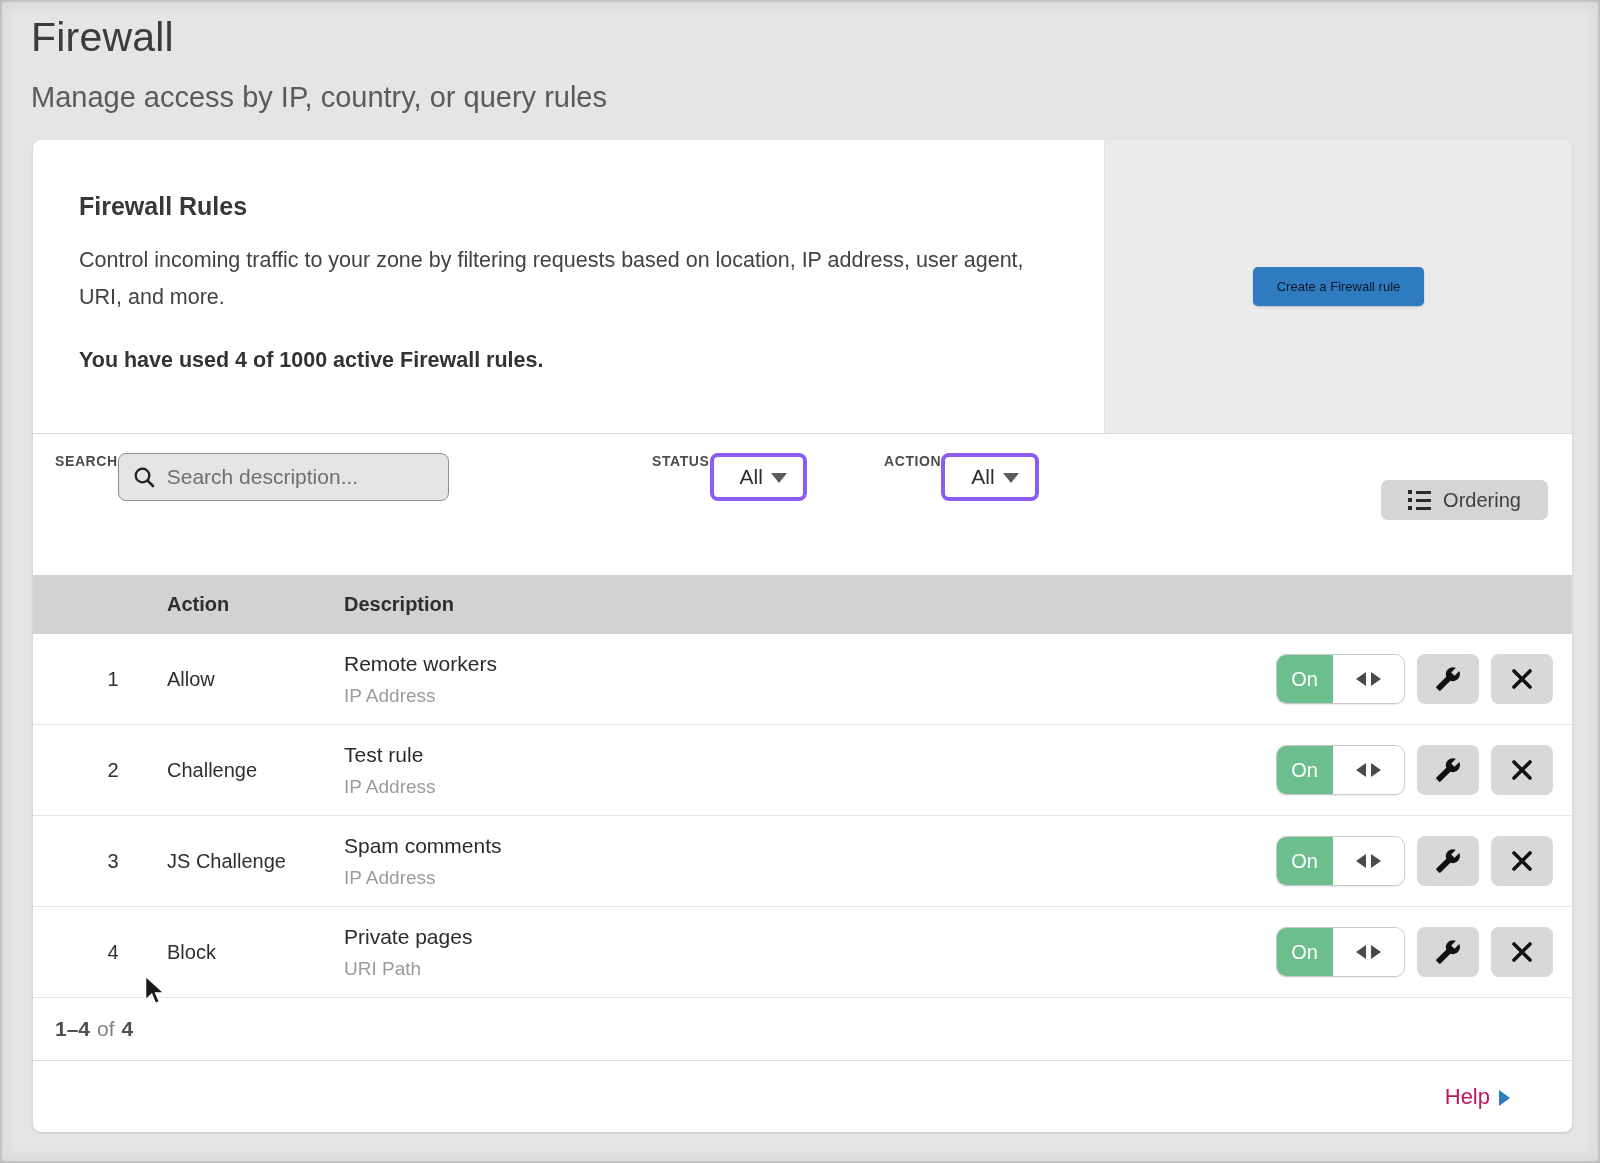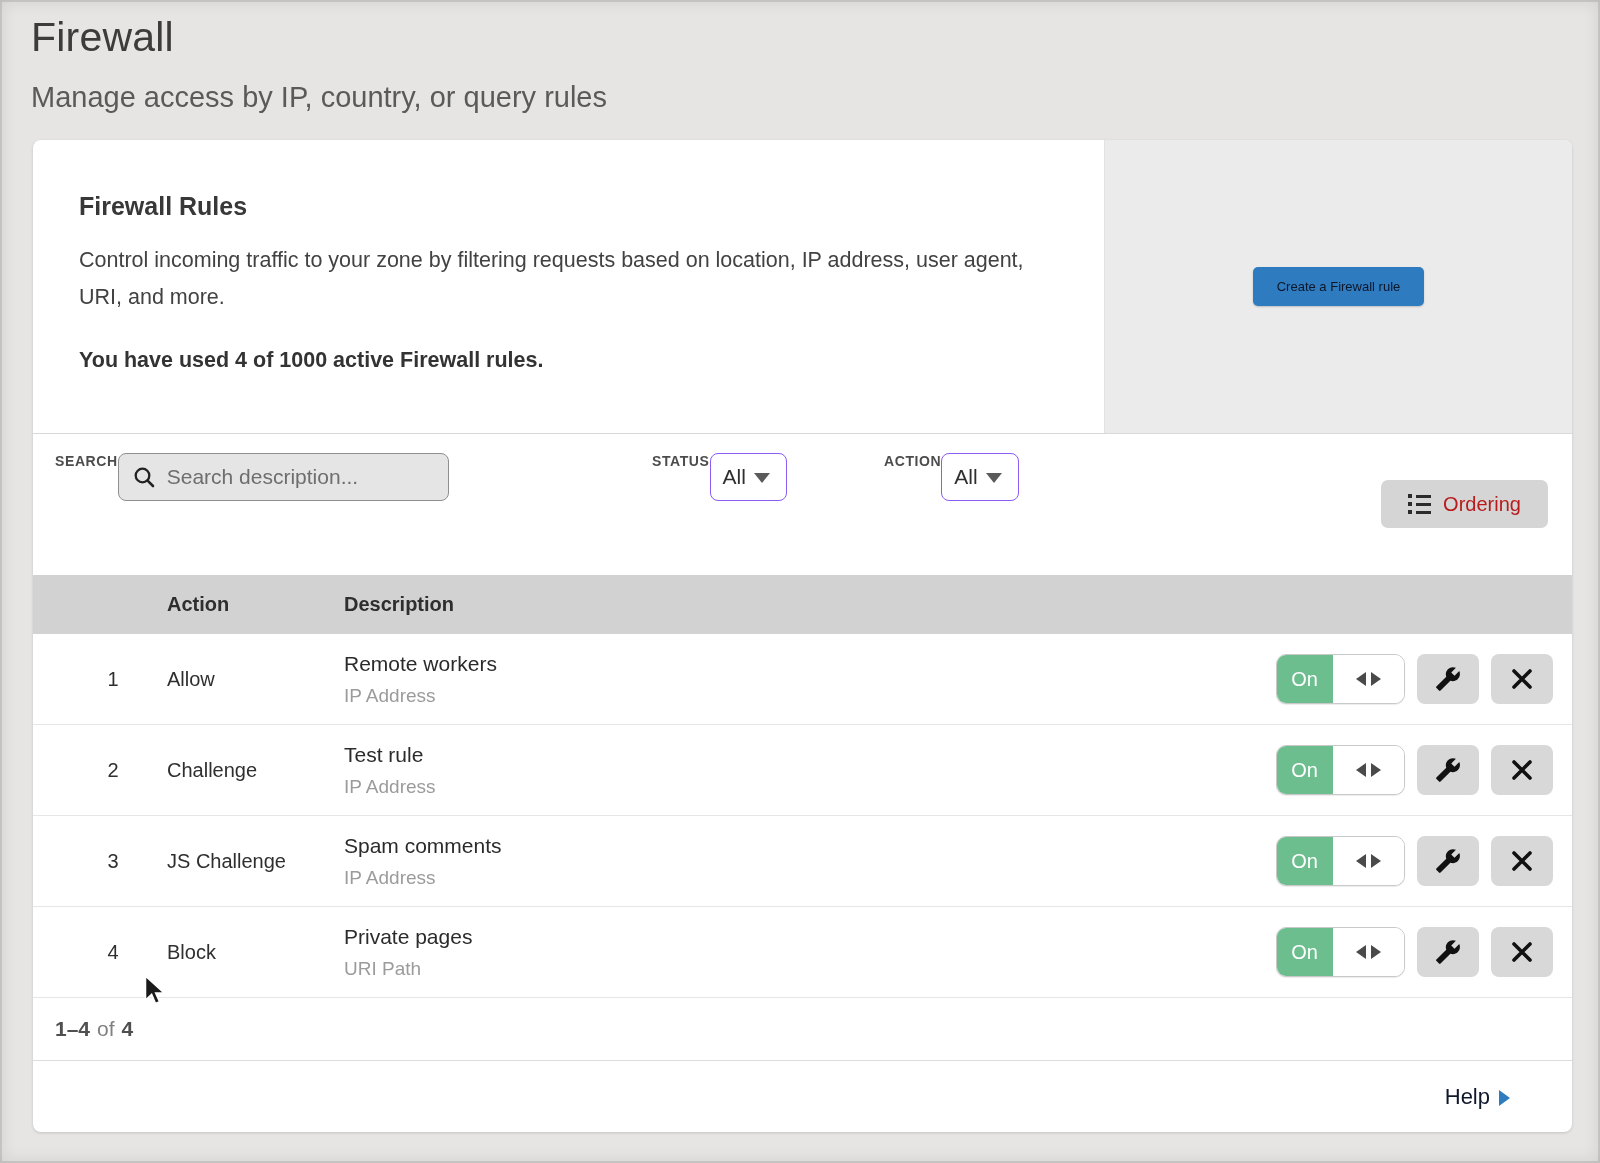--- a/index.html
+++ b/index.html
@@ -48,34 +48,34 @@
   .filter-label{ font-size:14px; font-weight:700; color:#4c4c4c; letter-spacing:.6px; margin-bottom:11px; }
   .search-group{ width:585px; margin-right:12px; }
   .search-box{ position:relative; }
   .search-input{
     width:100%; height:48px; border:1px solid #8f8f8f; border-radius:8px;
     font-family:inherit; font-size:21px; color:#333; padding:0 10px 0 48px; background:#e5e5e5;
   }
   .search-input::placeholder{ color:#6e6e6e; }
   .search-icon{ position:absolute; left:15px; top:13px; }
   .select{
-    position:relative; height:48px; border:1px solid #8b5cf6; border-radius:8px; background:#fff;
-    display:flex; align-items:center; padding:0 40px 0 12px; font-size:21px; color:#2f2f2f; cursor:pointer;
+    position:relative; height:48px; border:4px solid #8b5cf6; border-radius:8px; background:#fff;
+    display:flex; align-items:center; padding:0 40px 0 26px; font-size:21px; color:#2f2f2f; cursor:pointer;
   }
   .status-group{ width:219px; margin-right:13px; }
   .action-group{ width:217px; }
   .select-caret{
     position:absolute; right:16px; top:50%; margin-top:-4px;
     width:0; height:0; border-left:8px solid transparent; border-right:8px solid transparent;
     border-top:10px solid #5a5a5a;
   }
   .ordering-wrap{ margin-left:auto; display:flex; flex-direction:column; justify-content:flex-start; padding-top:27px; }
   .ordering-btn{
-    height:48px; width:167px; background:#d5d5d5; border:none; border-radius:7px;
-    font-family:inherit; font-size:20px; color:#b91c1c; cursor:pointer;
+    height:40px; width:167px; background:#d5d5d5; border:none; border-radius:7px;
+    font-family:inherit; font-size:20px; color:#404040; cursor:pointer;
     display:flex; align-items:center; justify-content:center; gap:12px;
   }
 
   
   .table-header{
     height:59px; background:#d2d2d2; display:flex; align-items:center;
     font-size:20px; font-weight:700; color:#2e2e2e; flex-shrink:0;
   }
   .col-num{ width:134px; text-align:center; padding-left:26px; flex-shrink:0; }
   .col-action{ width:177px; flex-shrink:0; }
@@ -111,21 +111,21 @@
 
   
   .pagination-row{
     height:63px; display:flex; align-items:center; padding-left:22px;
     border-bottom:1px solid #dcdcdc; font-size:21px; flex-shrink:0;
   }
   .pag-range{ font-weight:700; color:#4f4f4f; }
   .pag-of{ color:#808080; margin:0 7px; }
   .pag-total{ font-weight:700; color:#4f4f4f; }
   .help-row{ flex:1; display:flex; align-items:center; justify-content:flex-end; padding-right:62px; }
-  .help-link{ color:#0f172a; font-size:22px; display:flex; align-items:center; gap:9px; cursor:pointer; text-decoration:none; }
+  .help-link{ color:#be185d; font-size:22px; display:flex; align-items:center; gap:9px; cursor:pointer; text-decoration:none; }
   .help-caret{ width:0;height:0;border-top:8px solid transparent;border-bottom:8px solid transparent;border-left:11px solid #2f7bbf; margin-top:2px; }
 
   
   .olist{ display:flex; flex-direction:column; gap:4px; }
   .olist .r{ display:flex; align-items:center; gap:4px; }
   .olist .d{ width:4px; height:4px; background:#2b2b2b; }
   .olist .l{ width:15px; height:3px; background:#2b2b2b; }
 
   .cursor{ position:absolute; left:143px; top:975px; z-index:60; pointer-events:none; }
 </style>

